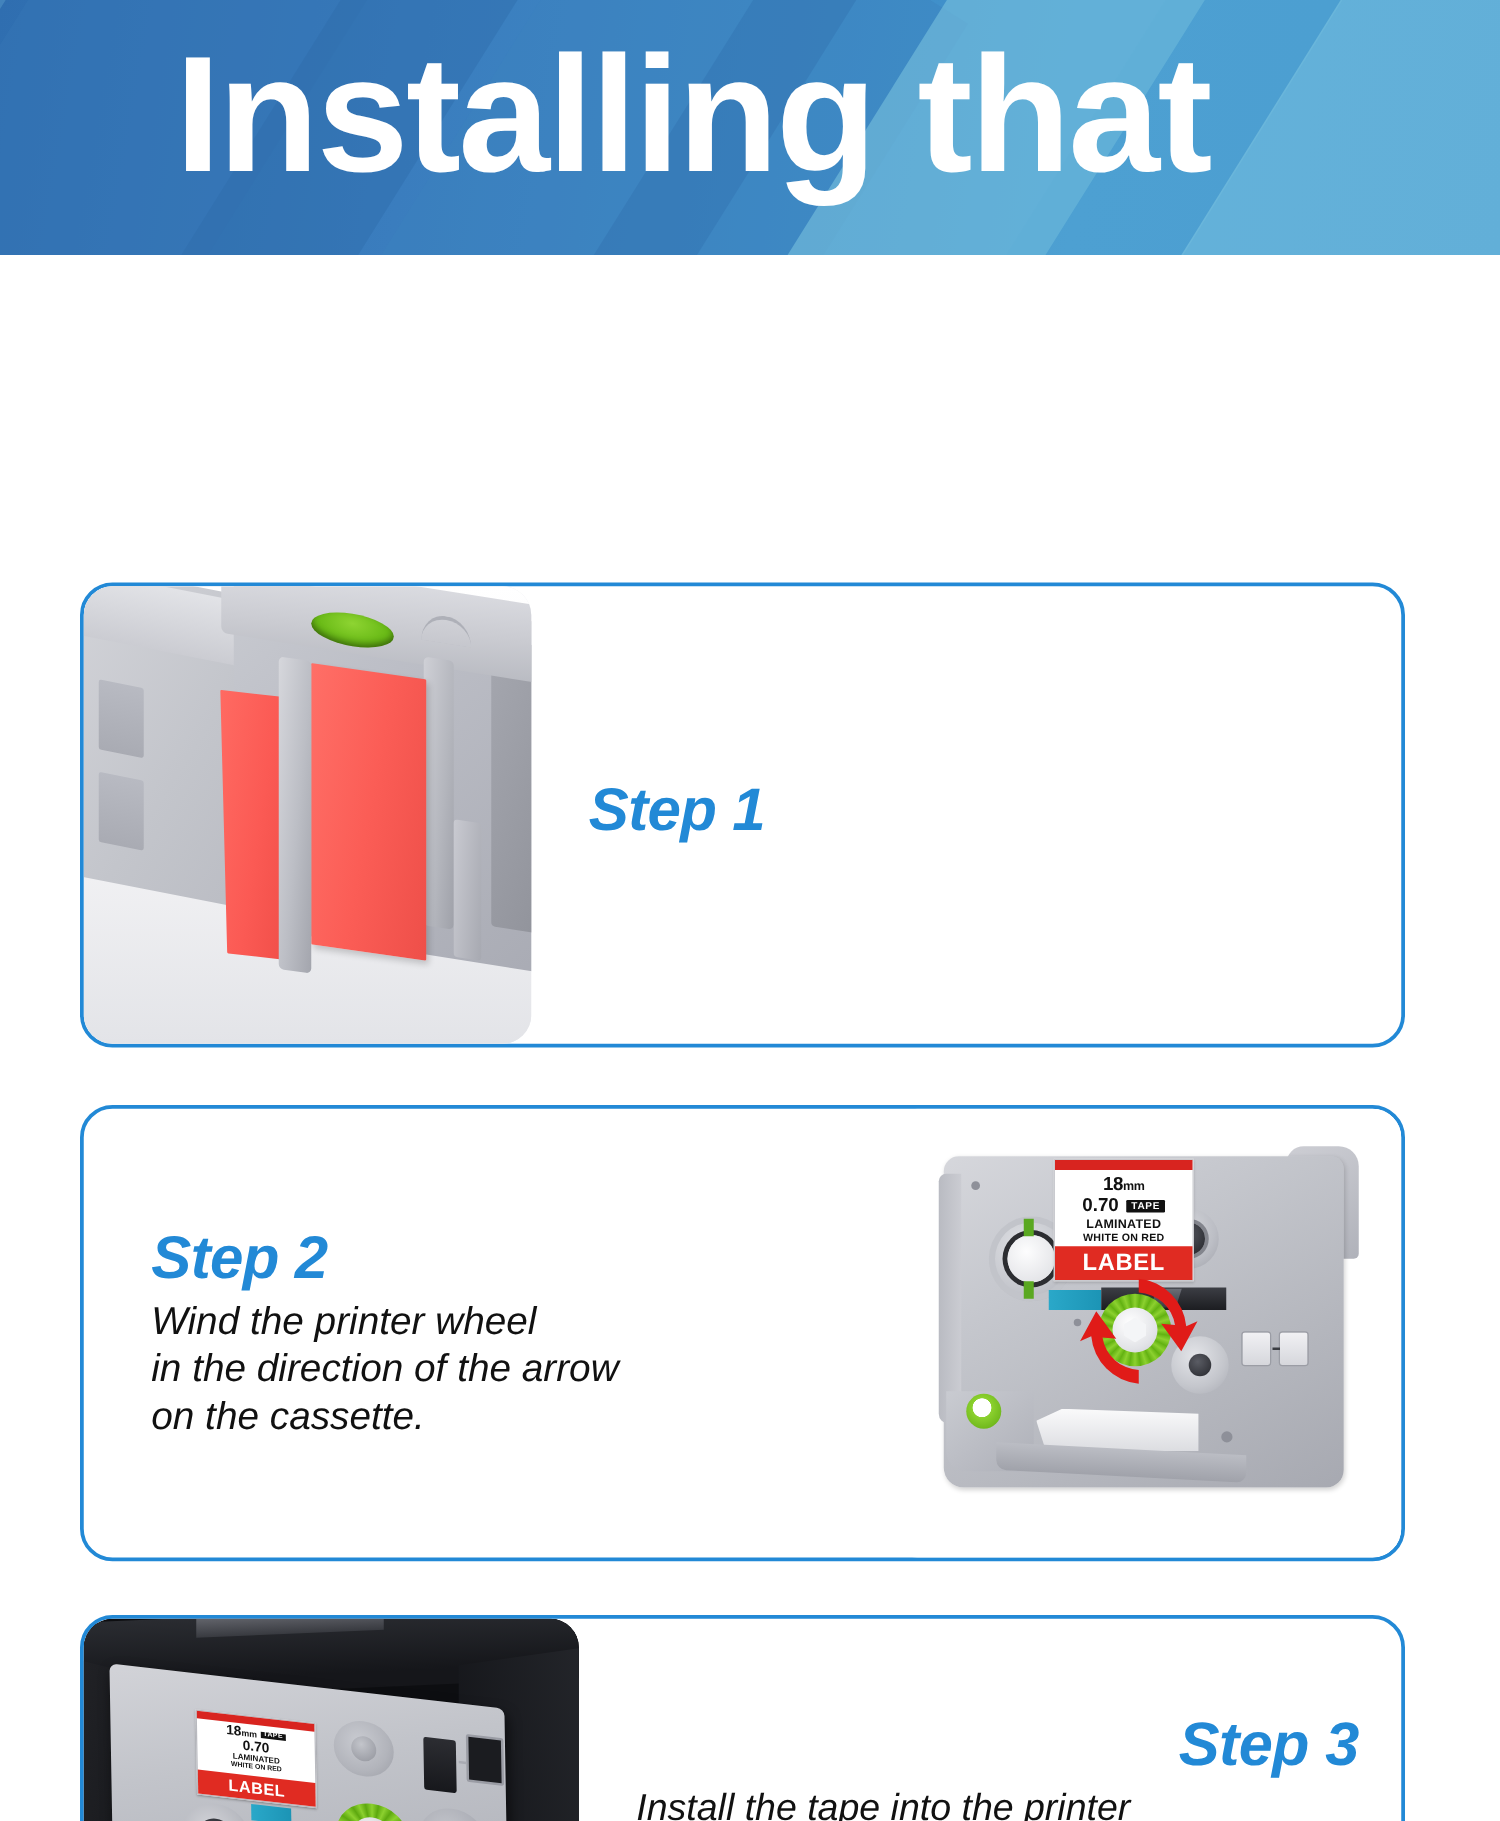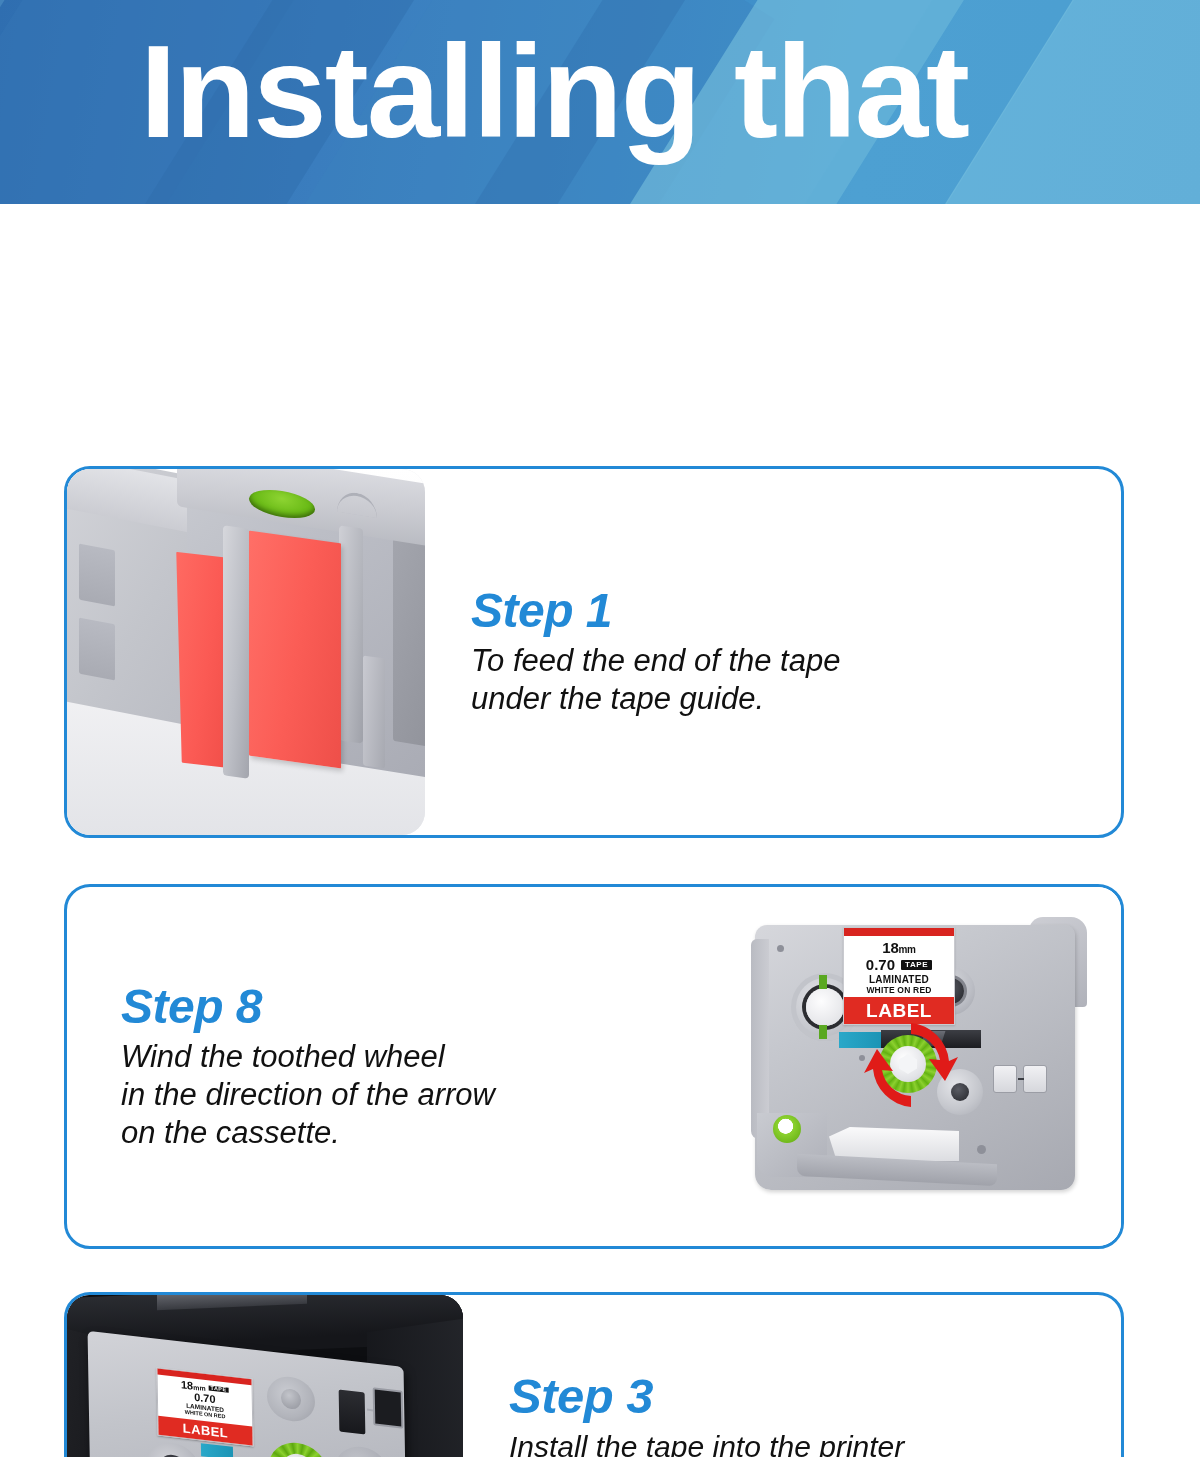--- a/index.html
+++ b/index.html
@@ -87,21 +87,21 @@
     letter-spacing: -0.5px;
   }
   .step-body {
     color: #111111;
     font-size: 31px;
     line-height: 1.22;
     font-weight: 400;
     white-space: pre-line;
   }
   .card-3 .step-body { font-size: 30px; }
-  .card-3 .step-title { font-size: 49px; }
+  .card-3 .step-title { font-size: 49px; text-align: right; }
 
   
   .p1-bg {
     position: absolute; inset: 0;
     background:
       linear-gradient(180deg, #ffffff 0%, #f2f2f4 58%, #e3e4e8 100%);
   }
   .p1-shadow {
     position: absolute; left: -10px; top: 34%; width: 118%; height: 34%;
     background: radial-gradient(ellipse at 50% 50%, rgba(150,152,160,.55) 0%, rgba(200,202,210,0) 70%);
@@ -506,22 +506,20 @@
       <div class="p1-green-hole"></div>
       <div class="p1-green-low"></div>
       <div class="p1-tape-a"></div>
       <div class="p1-post-b"></div>
       <div class="p1-tape-b"></div>
       <div class="p1-post-a"></div>
       <div class="p1-post-c"></div>
     </div>
     <div class="text">
       <div class="step-title">Step 1</div>
-      <div class="step-body">To feed the end of the tape
-under the tape guide.</div>
     </div>
   </div>
 
   <div class="card card-2 card-reverse">
     <div class="photo">
       <div class="p2-wrap">
         <div class="p2-earR"></div>
         <div class="p2-shell"></div>
         <div class="p2-earL"></div>
         <div class="p2-dot1"></div>
@@ -561,22 +559,22 @@
         <div class="p2-botrail"></div>
         <div class="p2-dot3"></div>
 
         <svg class="p2-arrows" viewBox="0 0 100 100">
           <path d="M 50 8 A 42 42 0 0 1 88 46 L 97 42 L 84 66 L 68 44 L 79 45 A 31 31 0 0 0 50 19 Z" fill="#e01b18"></path>
           <path d="M 50 92 A 42 42 0 0 1 12 54 L 3 58 L 16 34 L 32 56 L 21 55 A 31 31 0 0 0 50 81 Z" fill="#e01b18"></path>
         </svg>
       </div>
     </div>
     <div class="text">
-      <div class="step-title">Step 8</div>
-      <div class="step-body">Wind the toothed wheel
+      <div class="step-title">Step 2</div>
+      <div class="step-body">Wind the printer wheel
 in the direction of the arrow
 on the cassette.</div>
     </div>
   </div>
 
   <div class="card card-3">
     <div class="photo">
       <div class="p3-wrap">
         <div class="p3-lid"></div>
         <div class="p3-lidhighlight"></div>

